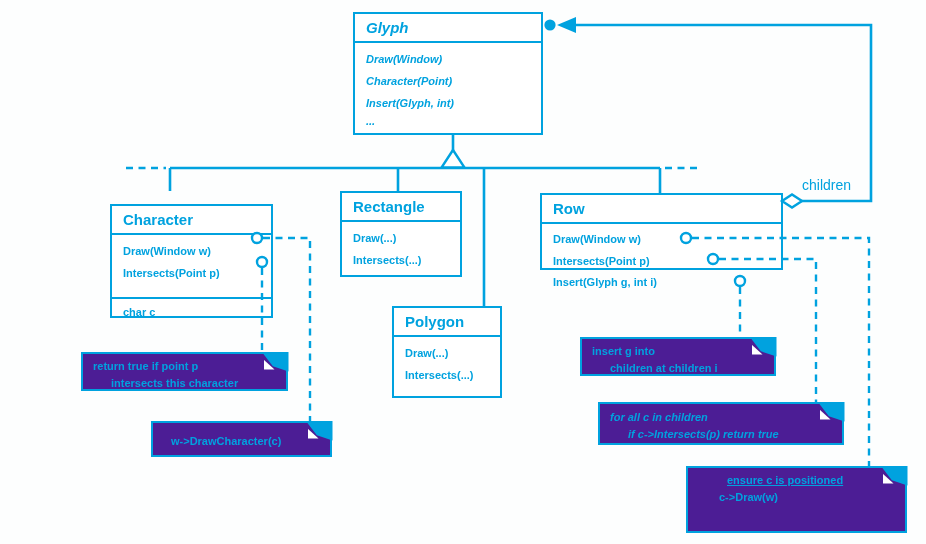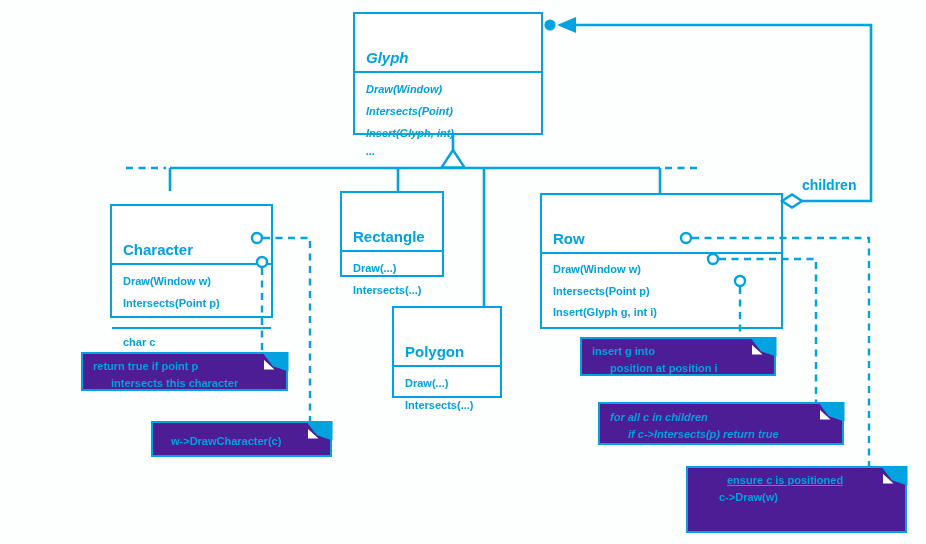--- a/index.html
+++ b/index.html
@@ -11,21 +11,20 @@
     font-family: "Liberation Sans", sans-serif;
     color: var(--ink); overflow: hidden;
   }
   
   .cls { position: absolute; background: #fff; border: 2.5px solid var(--ink); z-index: 1; }
   .cls-title {
     height: 29px; line-height: 27px; padding-left: 11px;
     font-weight: bold; font-size: 15px;
     border-bottom: 2.5px solid var(--ink);
     white-space: nowrap;
-    margin-top: 30px;
   }
   .cls-sec { padding: 5px 0 0 11px; }
   .m { font-weight: bold; font-size: 11px; line-height: 22px; white-space: nowrap; }
   .attr-sec { border-top: 2.5px solid var(--ink); padding: 2px 0 12px 11px; }
   .italic { font-style: italic; }
   
   .note {
     position: absolute; background: #4c1d95; border: 2.5px solid var(--ink);
     padding: 4px 26px 4px 10px; z-index: 1;
     font-weight: bold; font-size: 11px; line-height: 16.5px; white-space: nowrap;
@@ -34,21 +33,21 @@
   .ind1 { padding-left: 18px; }
   .ind2 { padding-left: 36px; text-decoration: underline; }
   .ind3 { padding-left: 11px; }
   .dogear { position: absolute; top: -2.5px; right: -2.5px; width: 27px; height: 20px; }
   .dogear .f1 { position: absolute; inset: 0; background: var(--ink);
                 clip-path: polygon(0 0, 100% 0, 100% 100%, 42% 74%); }
   .dogear .f2 { position: absolute; left: 2px; top: 8px; width: 11px; height: 10px;
                 background: #fff; clip-path: polygon(0 0, 100% 100%, 0 100%); }
   
   .role-label {
-    position: absolute; font-weight: bold; font-size: 14px; z-index: 2; white-space: nowrap;
+    position: absolute; font-weight: normal; font-size: 14px; z-index: 2; white-space: nowrap;
   }
   
   .wires { position: absolute; inset: 0; z-index: 2; pointer-events: none; }
   .wires .stroke { stroke: var(--ink); stroke-width: 2.6; fill: none; }
   .wires .dashed { stroke: var(--ink); stroke-width: 2.4; fill: none; stroke-dasharray: 7 5.5; }
   .wires .hollow { stroke: var(--ink); stroke-width: 2.4; fill: #fff; }
   .wires .solid  { stroke: none; fill: var(--ink); }
 </style>
 </head>
 <body>
@@ -85,54 +84,54 @@
     <line class="dashed" x1="262" y1="268" x2="262" y2="351"></line>
     <polyline class="dashed" points="692,238 869,238 869,466"></polyline>
     <polyline class="dashed" points="719,259 816,259 816,402"></polyline>
     <line class="dashed" x1="740" y1="287" x2="740" y2="336"></line>
   </svg>
 
   <div class="cls" style="left:353px; top:12px; width:190px; height:123px;">
     <div class="cls-title italic">Glyph</div>
     <div class="cls-sec italic">
       <div class="m">Draw(Window)</div>
-      <div class="m">Intersects(Point)</div>
+      <div class="m">Character(Point)</div>
       <div class="m">Insert(Glyph, int)</div>
       <div class="m" style="line-height:14px;">...</div>
     </div>
   </div>
 
   <div class="cls" style="left:110px; top:204px; width:163px; height:114px;">
     <div class="cls-title">Character</div>
     <div class="cls-sec" style="height:62px;">
       <div class="m">Draw(Window w)</div>
       <div class="m">Intersects(Point p)</div>
     </div>
     <div class="attr-sec">
       <div class="m">char c</div>
     </div>
   </div>
 
-  <div class="cls" style="left:340px; top:191px; width:104px; height:86px;">
+  <div class="cls" style="left:340px; top:191px; width:122px; height:86px;">
     <div class="cls-title">Rectangle</div>
     <div class="cls-sec">
       <div class="m">Draw(...)</div>
       <div class="m">Intersects(...)</div>
     </div>
   </div>
 
   <div class="cls" style="left:392px; top:306px; width:110px; height:92px;">
     <div class="cls-title">Polygon</div>
     <div class="cls-sec">
       <div class="m">Draw(...)</div>
       <div class="m">Intersects(...)</div>
     </div>
   </div>
 
-  <div class="cls" style="left:540px; top:193px; width:243px; height:136px;">
+  <div class="cls" style="left:540px; top:193px; width:243px; height:77px;">
     <div class="cls-title">Row</div>
     <div class="cls-sec">
       <div class="m" style="line-height:21.5px;">Draw(Window w)</div>
       <div class="m" style="line-height:21.5px;">Intersects(Point p)</div>
       <div class="m" style="line-height:21.5px;">Insert(Glyph g, int i)</div>
     </div>
   </div>
 
   <div class="role-label" style="left:802px; top:177px;">children</div>
 
@@ -152,21 +151,21 @@
       </div>
     <div class="ln">w-&gt;DrawCharacter(c)</div>
   </div>
 
   <div class="note" style="left:580px; top:337px; width:196px; height:39px;">
     <div class="dogear">
         <span class="f1"></span>
         <span class="f2"></span>
       </div>
     <div class="ln">insert g into</div>
-    <div class="ln ind1">position at position i</div>
+    <div class="ln ind1">children at children i</div>
   </div>
 
   <div class="note" style="left:598px; top:402px; width:246px; height:43px; padding-top:5px;font-style:italic;">
     <div class="dogear">
         <span class="f1"></span>
         <span class="f2"></span>
       </div>
     <div class="ln">for all c in children</div>
     <div class="ln ind1">if c-&gt;Intersects(p) return true</div>
   </div>

